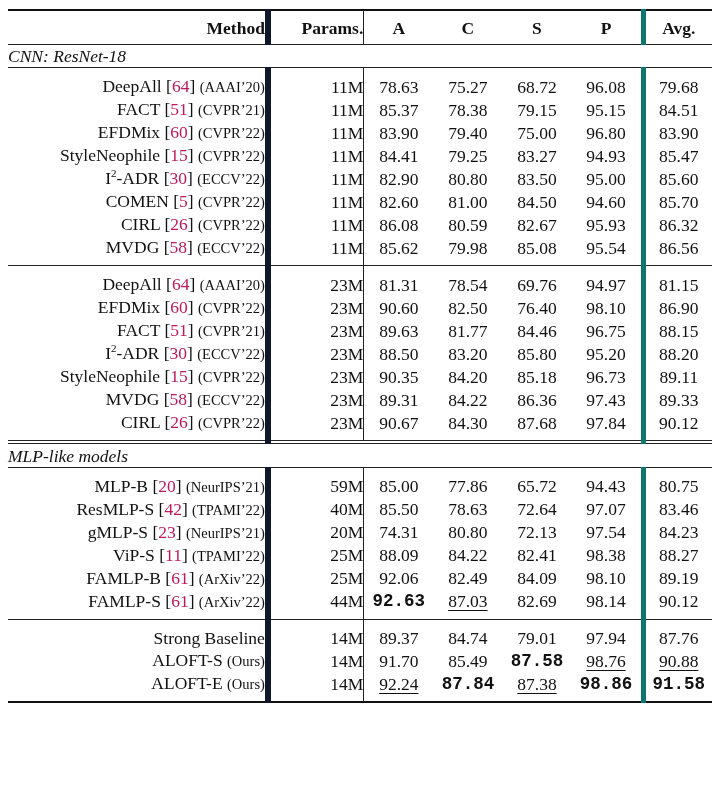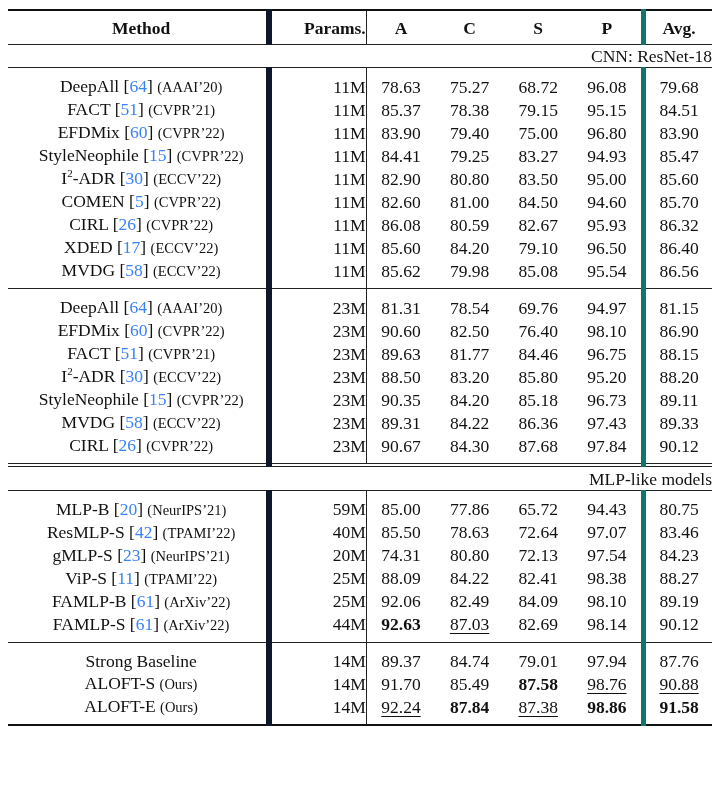--- a/index.html
+++ b/index.html
@@ -1,37 +1,37 @@
 <!DOCTYPE html>
 <html><head>
 <meta charset="utf-8">
 <style>
   html, body { margin: 0; padding: 0; background: #ffffff; }
   body { width: 720px; height: 803px; position: relative; overflow: hidden;
          font-family: "Liberation Serif", "DejaVu Serif", serif; color: #111; }
   #tbl { position: absolute; left: 8px; top: 9px; width: 704px; border-collapse: collapse; font-size: 17.5px; }
   #tbl td, #tbl th { padding: 0; height: 22.4px; line-height: 22px; white-space: nowrap; }
   #tbl th { font-weight: bold; height: 33px; font-size: 17.5px; }
-  .c-method { width: 254px; text-align: center; padding-left: 8px !important; }
+  .c-method { width: 254px; text-align: right; padding-left: 8px !important; }
   .c-params { width: 96px; text-align: right; border-left: 6px solid #0f172a; }
   .c-num { width: 71px; text-align: center; }
   .c-a { border-left: 1px solid #222; }
   .c-avg { width: 68px; text-align: center; border-left: 5px solid #0f766e; }
   .head-row th { border-bottom: 1.6px solid #222; }
   .top-rule td, .top-rule th { border-top: 2.4px solid #111; }
-  .section-row td { text-align: right; height: 34px; border-bottom: 1.6px solid #222; }
+  .section-row td { text-align: left; height: 34px; border-bottom: 1.6px solid #222; font-style: italic; }
   .first td { padding-top: 7px !important; }
   .last td { padding-bottom: 6px !important; }
   .rule-single td { border-bottom: 1.6px solid #222; }
   .rule-double td { border-bottom: 4px double #222; }
   .rule-bottom td { border-bottom: 2.4px solid #111; }
-  .ref { color: #3b82f6; }
+  .ref { color: #be185d; }
   .venue { font-size: 14.5px; }
   sup { font-size: 11px; line-height: 0; }
-  .bold { font-weight: bold; }
+  .bold { font-weight: bold; font-family: Liberation Mono, monospace; }
   .ul { text-decoration: underline; text-underline-offset: 3px; text-decoration-thickness: 1px; }
 </style>
 </head>
 <body>
 
 <table id="tbl">
   <thead>
     <tr class="head-row top-rule">
       <th class="c-method">Method</th>
       <th class="c-params">Params.</th>
@@ -102,29 +102,20 @@
       </tr>
       <tr class="">
         <td class="c-method"><span>CIRL</span> [<span class="ref">26</span>] <span class="venue">(CVPR’22)</span></td>
         <td class="c-params">11M</td>
         <td class="c-num c-a">86.08</td>
         <td class="c-num">80.59</td>
         <td class="c-num">82.67</td>
         <td class="c-num">95.93</td>
         <td class="c-avg">86.32</td>
       </tr>
-      <tr class="">
-        <td class="c-method"><span>XDED</span> [<span class="ref">17</span>] <span class="venue">(ECCV’22)</span></td>
-        <td class="c-params">11M</td>
-        <td class="c-num c-a">85.60</td>
-        <td class="c-num">84.20</td>
-        <td class="c-num">79.10</td>
-        <td class="c-num">96.50</td>
-        <td class="c-avg">86.40</td>
-      </tr>
       <tr class="last rule-single">
         <td class="c-method"><span>MVDG</span> [<span class="ref">58</span>] <span class="venue">(ECCV’22)</span></td>
         <td class="c-params">11M</td>
         <td class="c-num c-a">85.62</td>
         <td class="c-num">79.98</td>
         <td class="c-num">85.08</td>
         <td class="c-num">95.54</td>
         <td class="c-avg">86.56</td>
       </tr>
       <tr class="first">

